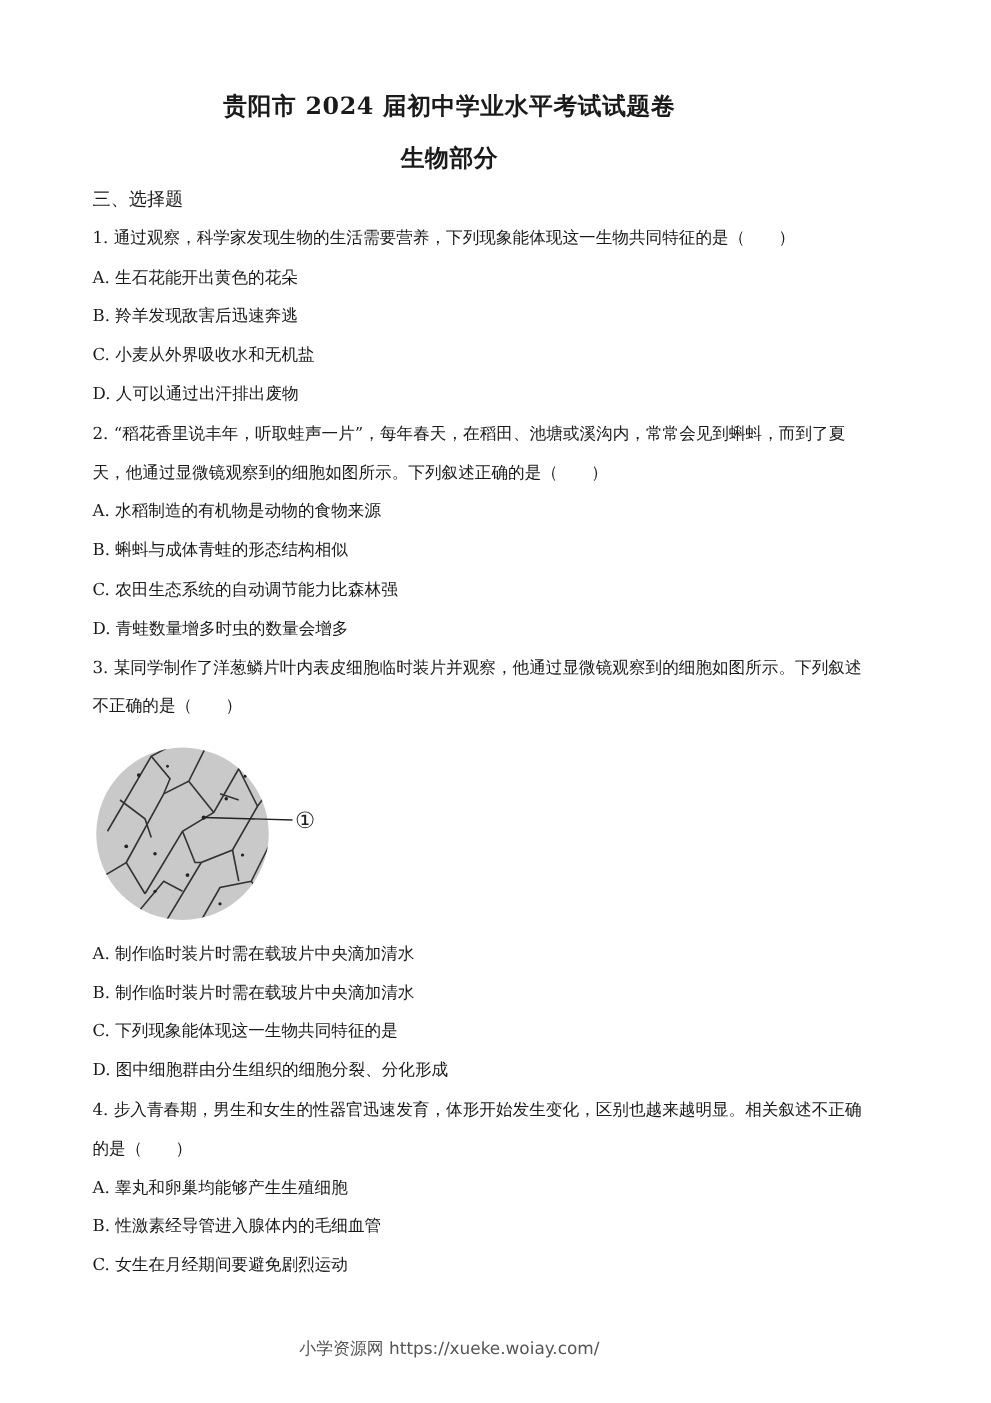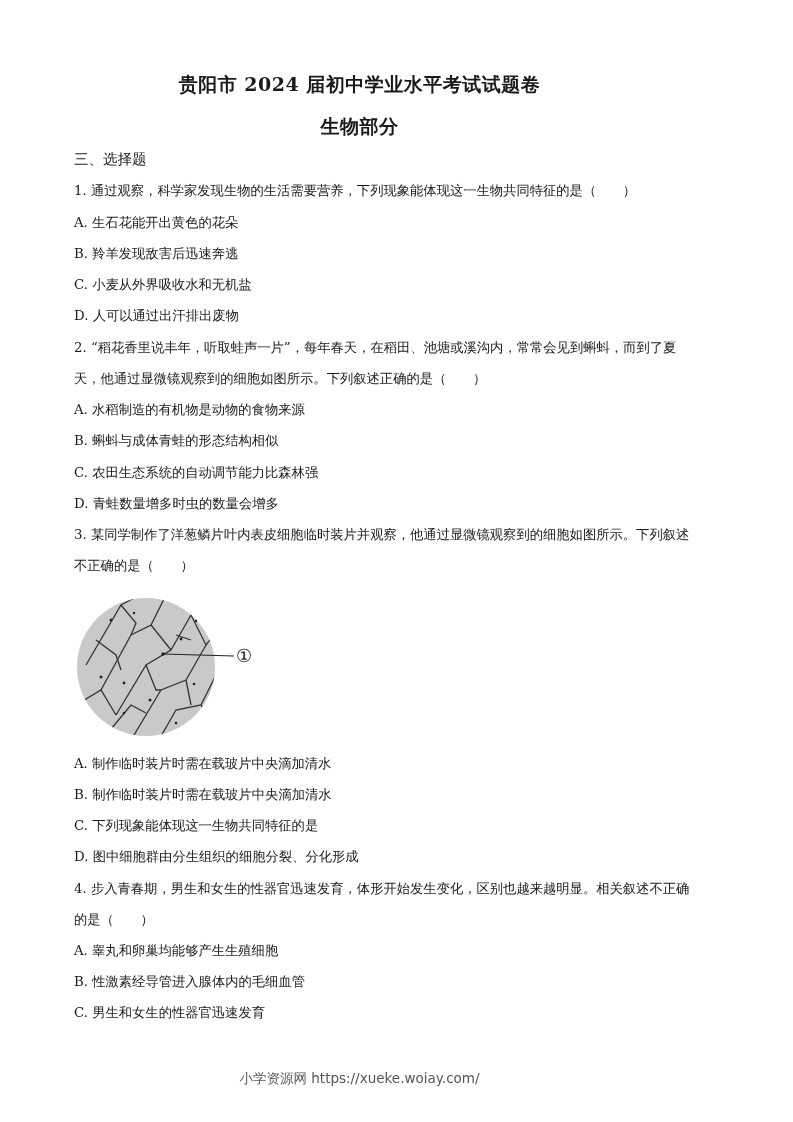--- a/index.html
+++ b/index.html
@@ -106,16 +106,16 @@
   <div class="line" style="top:786px">B. 制作临时装片时需在载玻片中央滴加清水</div>
   <div class="line" style="top:817px">C. 下列现象能体现这一生物共同特征的是</div>
   <div class="line" style="top:848px">D. 图中细胞群由分生组织的细胞分裂、分化形成</div>
 </div>
 
 <div>
   <div class="line" style="top:880px">4. 步入青春期，男生和女生的性器官迅速发育，体形开始发生变化，区别也越来越明显。相关叙述不正确</div>
   <div class="line" style="top:911px">的是（　　）</div>
   <div class="line" style="top:942px">A. 睾丸和卵巢均能够产生生殖细胞</div>
   <div class="line" style="top:973px">B. 性激素经导管进入腺体内的毛细血管</div>
-  <div class="line" style="top:1004px">C. 男生和女生的性器官迅速发育</div>
+  <div class="line" style="top:1004px">C. 女生在月经期间要避免剧烈运动</div>
 </div>
 
 <div class="footer">小学资源网 https://xueke.woiay.com/</div>
 
 </body></html>

